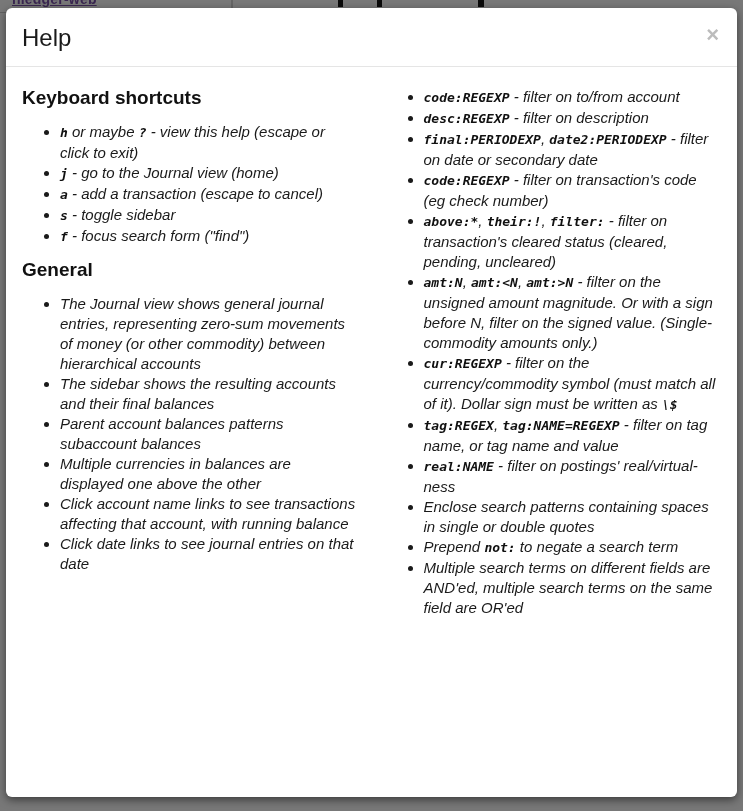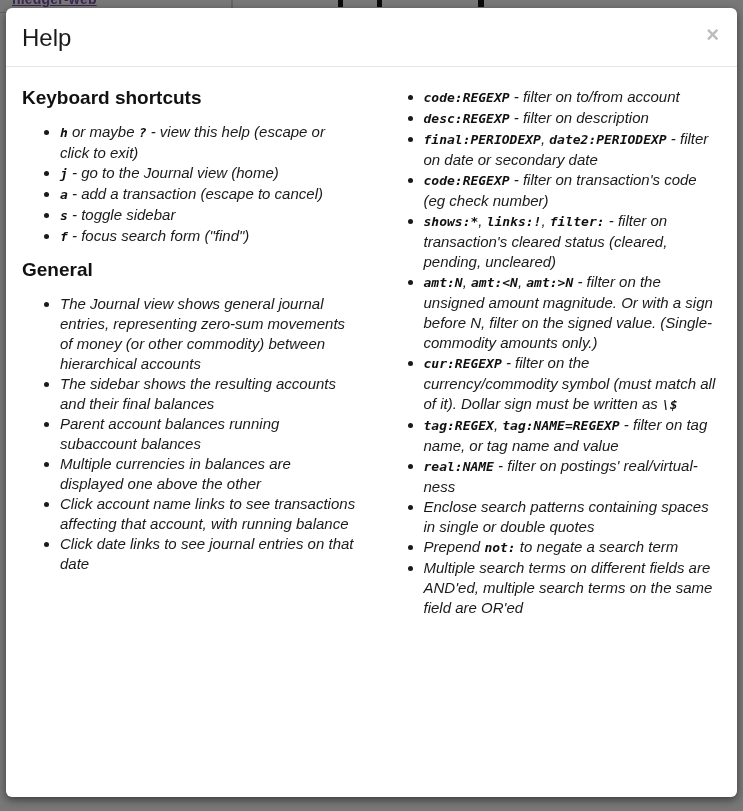--- a/index.html
+++ b/index.html
@@ -139,33 +139,33 @@
           <li><code>h</code> or maybe <code>?</code> - view this help (escape or click to exit)</li>
           <li><code>j</code> - go to the Journal view (home)</li>
           <li><code>a</code> - add a transaction (escape to cancel)</li>
           <li><code>s</code> - toggle sidebar</li>
           <li><code>f</code> - focus search form ("find")</li>
         </ul>
       <h4 class="section-heading spaced">General</h4>
       <ul class="help-list">
           <li>The Journal view shows general journal entries, representing zero-sum movements of money (or other commodity) between hierarchical accounts</li>
           <li>The sidebar shows the resulting accounts and their final balances</li>
-          <li>Parent account balances running subaccount balances</li>
+          <li>Parent account balances patterns subaccount balances</li>
           <li>Multiple currencies in balances are displayed one above the other</li>
           <li>Click account name links to see transactions affecting that account, with running balance</li>
           <li>Click date links to see journal entries on that date</li>
         </ul>
     </div>
     <div class="col col-right">
       <ul class="help-list">
           <li><code>code:REGEXP</code> - filter on to/from account</li>
           <li><code>desc:REGEXP</code> - filter on description</li>
           <li><code>final:PERIODEXP</code>, <code>date2:PERIODEXP</code> - filter on date or secondary date</li>
           <li><code>code:REGEXP</code> - filter on transaction's code (eg check number)</li>
-          <li><code>shows:*</code>, <code>links:!</code>, <code>filter:</code> - filter on transaction's cleared status (cleared, pending, uncleared)</li>
+          <li><code>above:*</code>, <code>their:!</code>, <code>filter:</code> - filter on transaction's cleared status (cleared, pending, uncleared)</li>
           <li><code>amt:N</code>, <code>amt:&lt;N</code>, <code>amt:&gt;N</code> - filter on the unsigned amount magnitude. Or with a sign before N, filter on the signed value. (Single-commodity amounts only.)</li>
           <li><code>cur:REGEXP</code> - filter on the currency/commodity symbol (must match all of it). Dollar sign must be written as <code>\$</code></li>
           <li><code>tag:REGEX</code>, <code>tag:NAME=REGEXP</code> - filter on tag name, or tag name and value</li>
           <li><code>real:NAME</code> - filter on postings' real/virtual-ness</li>
           <li>Enclose search patterns containing spaces in single or double quotes</li>
           <li>Prepend <code>not:</code> to negate a search term</li>
           <li>Multiple search terms on different fields are AND'ed, multiple search terms on the same field are OR'ed</li>
         </ul>
     </div>
   </div>

